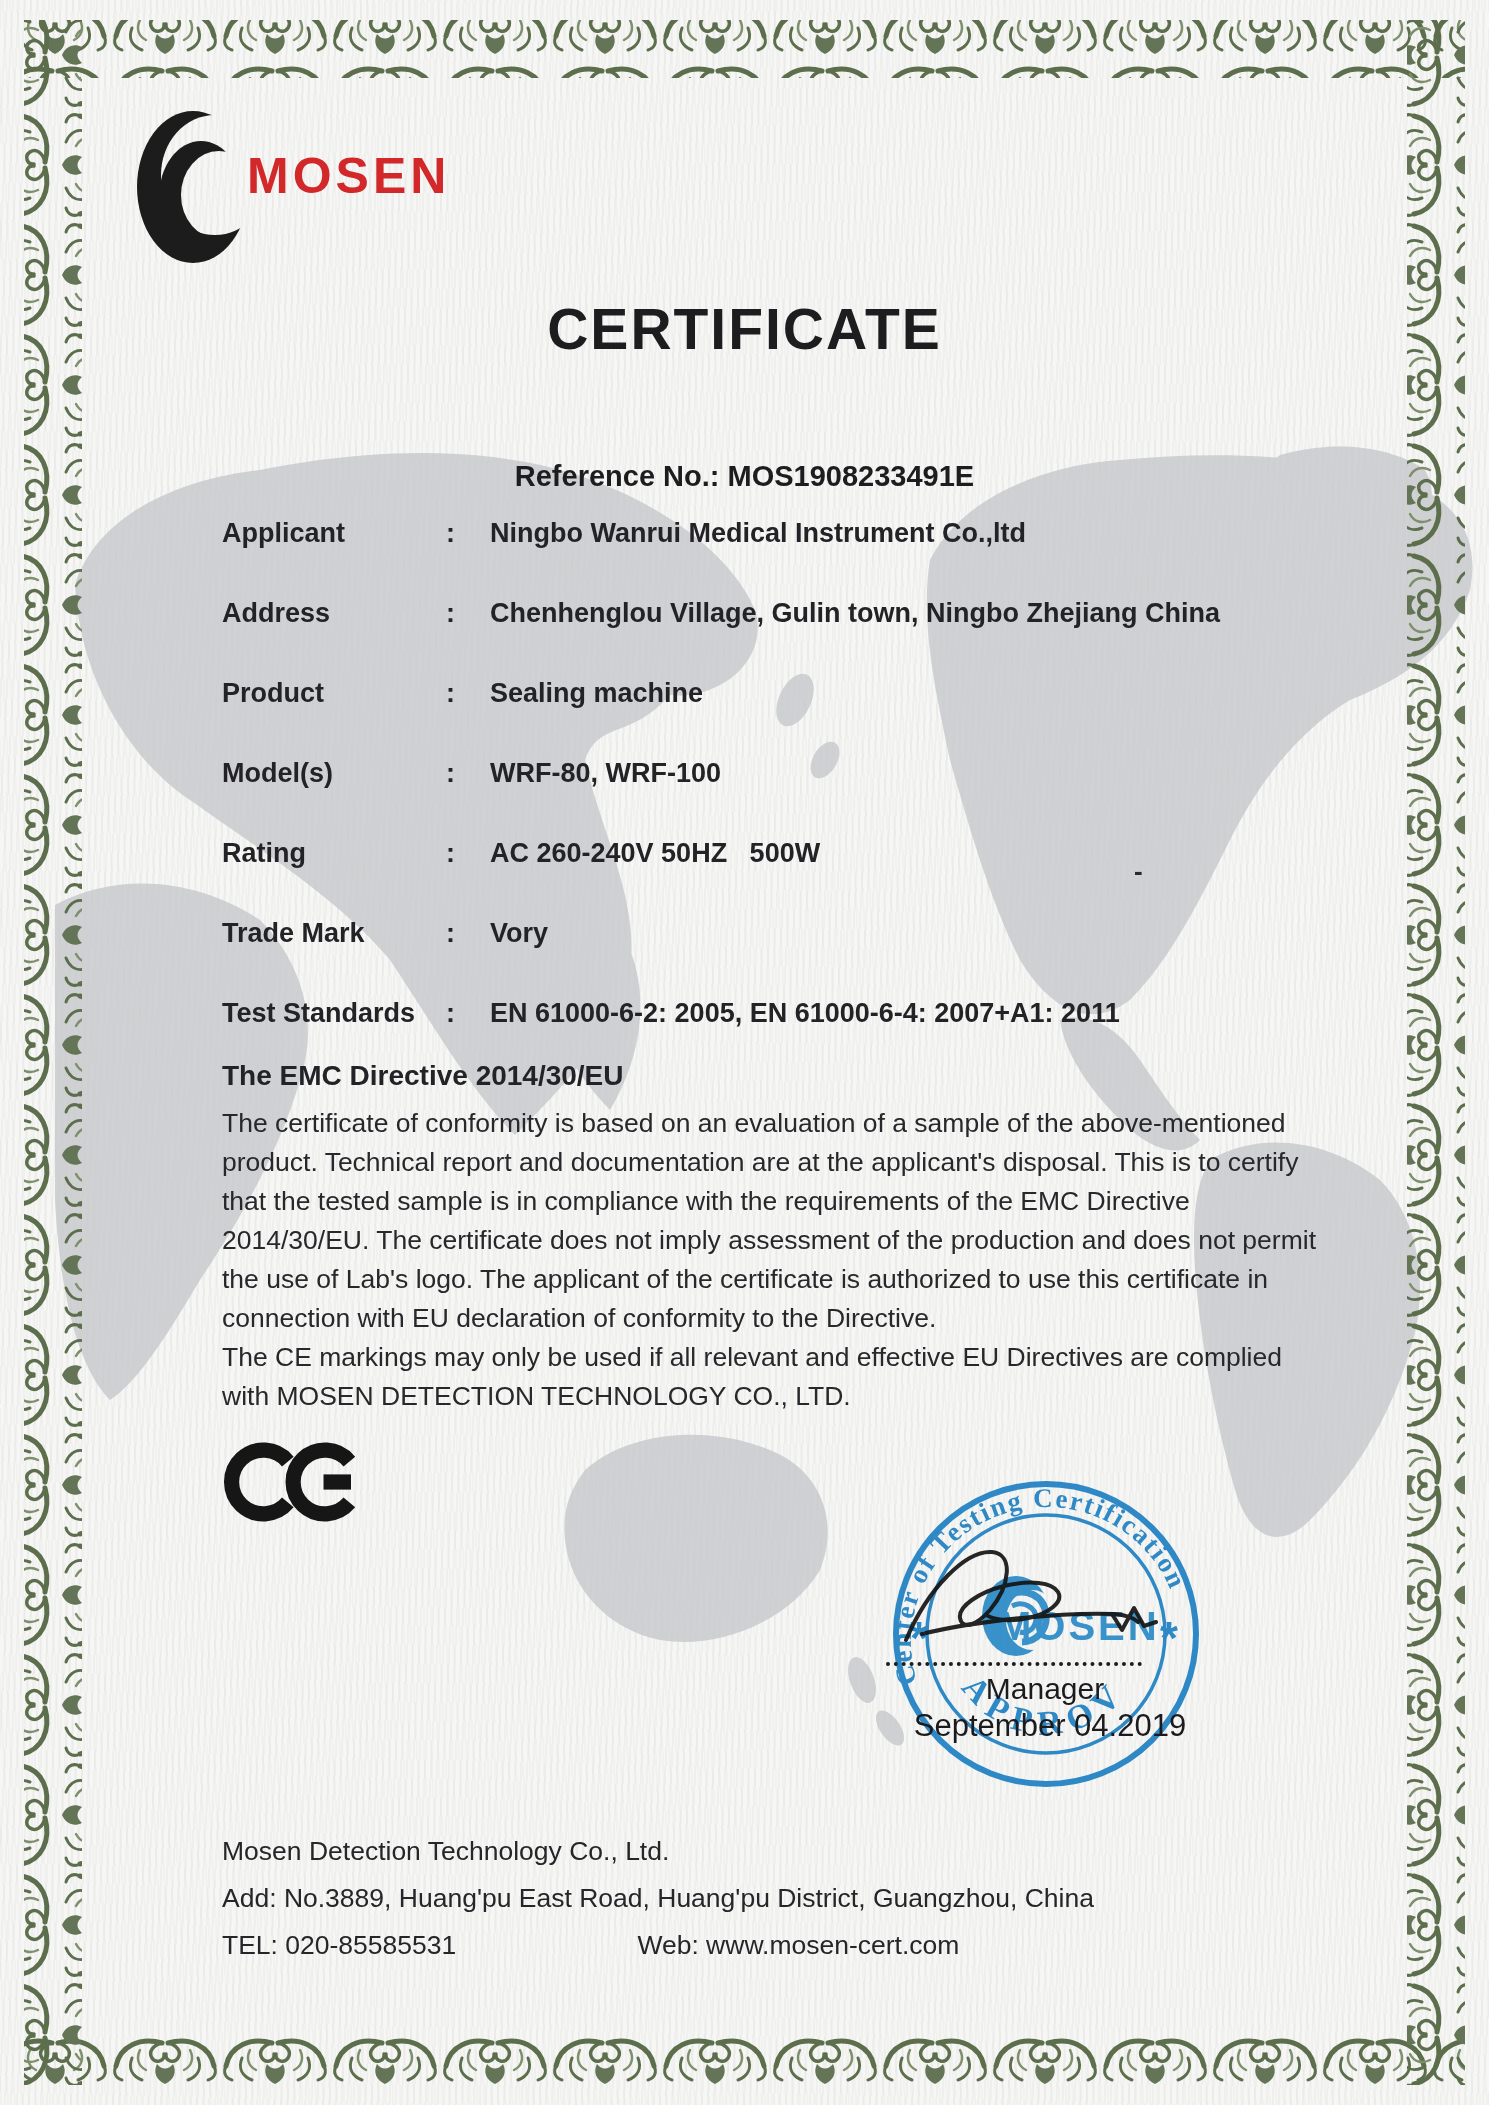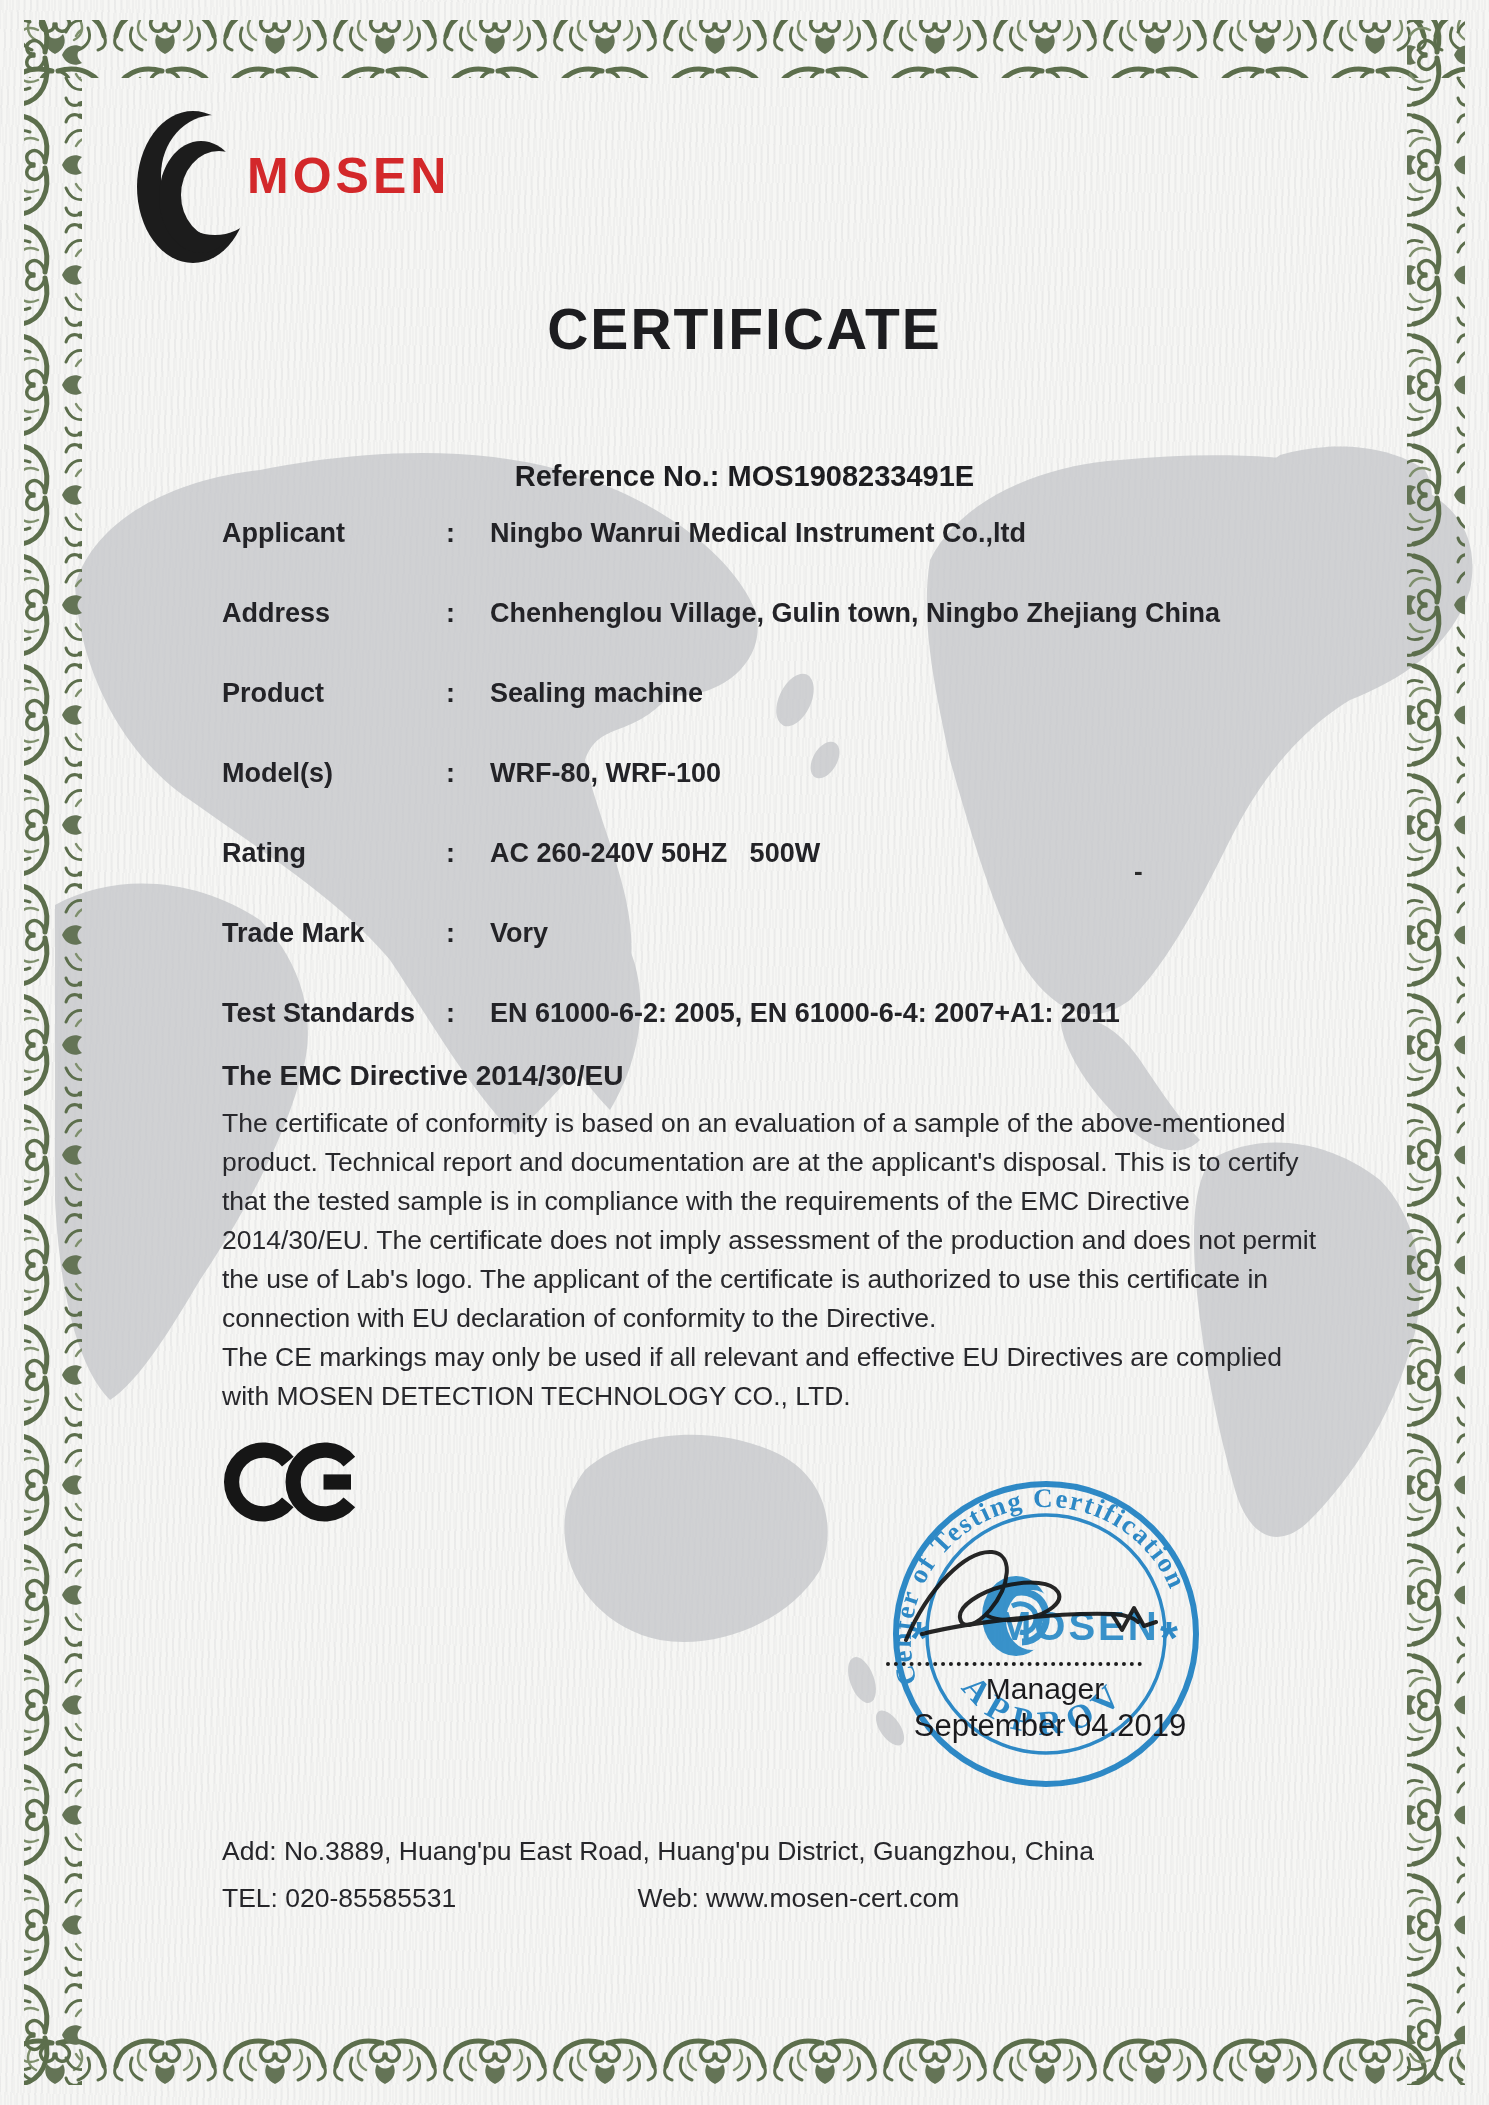--- a/index.html
+++ b/index.html
@@ -230,20 +230,21 @@
       <path d="M18 112 C40 60 78 22 104 24 C126 26 122 58 102 82 C88 98 74 102 72 90 C70 78 92 64 116 58 C142 52 164 54 170 64 C176 74 160 86 140 90 C124 94 108 92 100 88"></path>
       <path d="M34 106 C90 92 180 84 226 86 C238 87 246 90 250 94"></path>
       <path d="M224 86 l10 16 l12 -22 l10 18 l12 -4"></path>
     </g>
   </svg>
   <div class="abs sig-divider"></div>
   <div class="abs signatory-role">Manager</div>
   <div class="abs signatory-date">September 04.2019</div>
 
   <div class="abs footer">
+    <div>Mosen Detection Technology Co., Ltd.</div>
     <div>Add: No.3889, Huang'pu East Road, Huang'pu District, Guangzhou, China</div>
     <div class="footer-telweb">
       <span class="tel">TEL: 020-85585531</span>
       <span>Web: www.mosen-cert.com</span>
     </div>
   </div>
 
 </div>
 
 </body></html>

